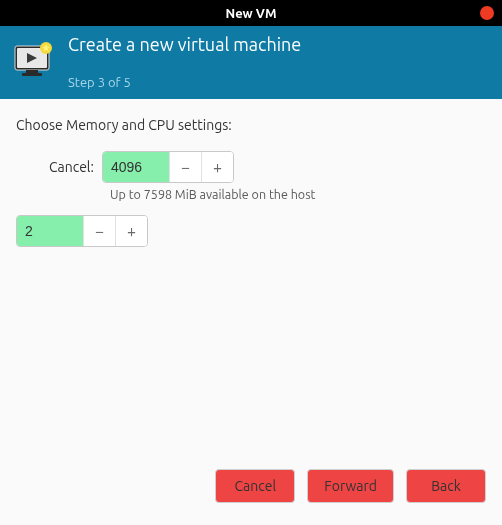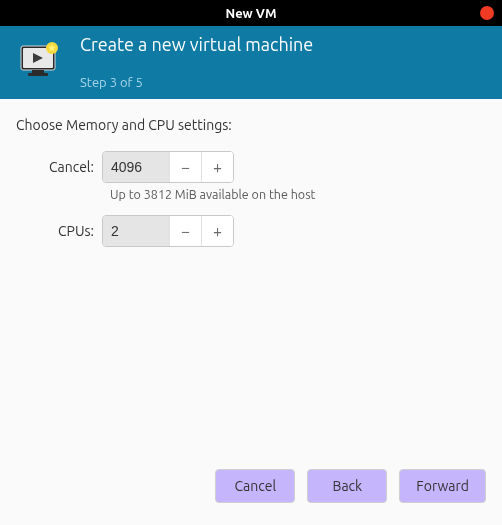--- a/index.html
+++ b/index.html
@@ -1,33 +1,33 @@
 <!DOCTYPE html>
 <html><head>
   <meta charset="utf-8">
   <style>
     * { box-sizing: border-box; margin: 0; padding: 0; }
     html, body { width: 502px; height: 525px; font-family: "Ubuntu", "Segoe UI", sans-serif; font-size: 14px; color: #3c3c3c; background: #fafafa; }
     .window { width: 502px; height: 525px; display: flex; flex-direction: column; background: #fafafa; }
     .titlebar { height: 26px; background: #000; color: #fff; display: flex; align-items: center; justify-content: center; position: relative; font-size: 13px; font-weight: 600; }
     .titlebar .close-dot { position: absolute; right: 8px; top: 50%; transform: translateY(-50%); width: 14px; height: 14px; border-radius: 50%; background: #ef3b24; }
-    .header { background: #0f7ba5; color: #fff; display: flex; align-items: center; padding: 8px 12px 10px 18px; gap: 20px; }
+    .header { background: #0f7ba5; color: #fff; display: flex; align-items: center; padding: 8px 12px 10px 12px; gap: 14px; }
     .header .icon-wrap { width: 42px; height: 42px; display: flex; align-items: center; justify-content: center; }
     .header h1 { font-size: 18px; font-weight: 400; color: #fff; line-height: 1.2; }
     .header .step { font-size: 13px; color: #a8d6e9; margin-top: 19px; }
     .content { flex: 1; padding: 18px 28px 8px 16px; }
     .section-title { font-size: 14px; color: #333; margin-bottom: 18px; }
     .form-row { display: flex; align-items: center; margin-bottom: 4px; }
     .form-label { width: 86px; text-align: right; padding-right: 8px; color: #333; }
     .spin { display: flex; align-items: stretch; height: 32px; border: 1px solid #c9c9c9; border-radius: 4px; background: #fff; overflow: hidden; width: 132px; }
-    .spin input { border: none; outline: none; width: 66px; padding: 0 8px; font-size: 14px; color: #333; background: #e5e5e5; }
+    .spin input { border: none; outline: none; width: 66px; padding: 0 8px; font-size: 14px; color: #333; background: #86efac; }
     .spin .btn { width: 33px; display: flex; align-items: center; justify-content: center; border-left: 1px solid #e1e1e1; color: #6a6a6a; font-size: 16px; user-select: none; cursor: pointer; background: #fff; }
     .hint { font-size: 12.5px; color: #5a5a5a; margin: 4px 0 14px 94px; }
     .footer { display: flex; justify-content: flex-end; gap: 12px; padding: 0 16px 22px 16px; }
-    .button { min-width: 80px; height: 34px; padding: 0 16px; border: 1px solid #cfcfcf; border-radius: 4px; background: #c4b5fd; color: #333; font-size: 14px; cursor: pointer; display: inline-flex; align-items: center; justify-content: center; }
+    .button { min-width: 80px; height: 34px; padding: 0 16px; border: 1px solid #cfcfcf; border-radius: 4px; background: #ef4444; color: #333; font-size: 14px; cursor: pointer; display: inline-flex; align-items: center; justify-content: center; }
   </style>
 </head>
 <body>
 
 <div class="window">
 
   <div class="titlebar">
     <span>New VM</span>
     <span class="close-dot"></span>
   </div>
@@ -58,35 +58,34 @@
       <div class="spin">
         <input type="text" value="4096" style="">
         <div class="btn">
           <span>−</span>
         </div>
         <div class="btn">
           <span>+</span>
         </div>
       </div>
     </div>
-    <div class="hint">Up to 3812 MiB available on the host</div>
+    <div class="hint">Up to 7598 MiB available on the host</div>
 
     <div class="form-row">
-      <div class="form-label">CPUs:</div>
       <div class="spin">
         <input type="text" value="2" style="">
         <div class="btn">
           <span>−</span>
         </div>
         <div class="btn">
           <span>+</span>
         </div>
       </div>
     </div>
   </div>
 
   <div class="footer">
     <div class="button">Cancel</div>
+    <div class="button">Forward</div>
     <div class="button">Back</div>
-    <div class="button">Forward</div>
   </div>
 
 </div>
 
 </body></html>

